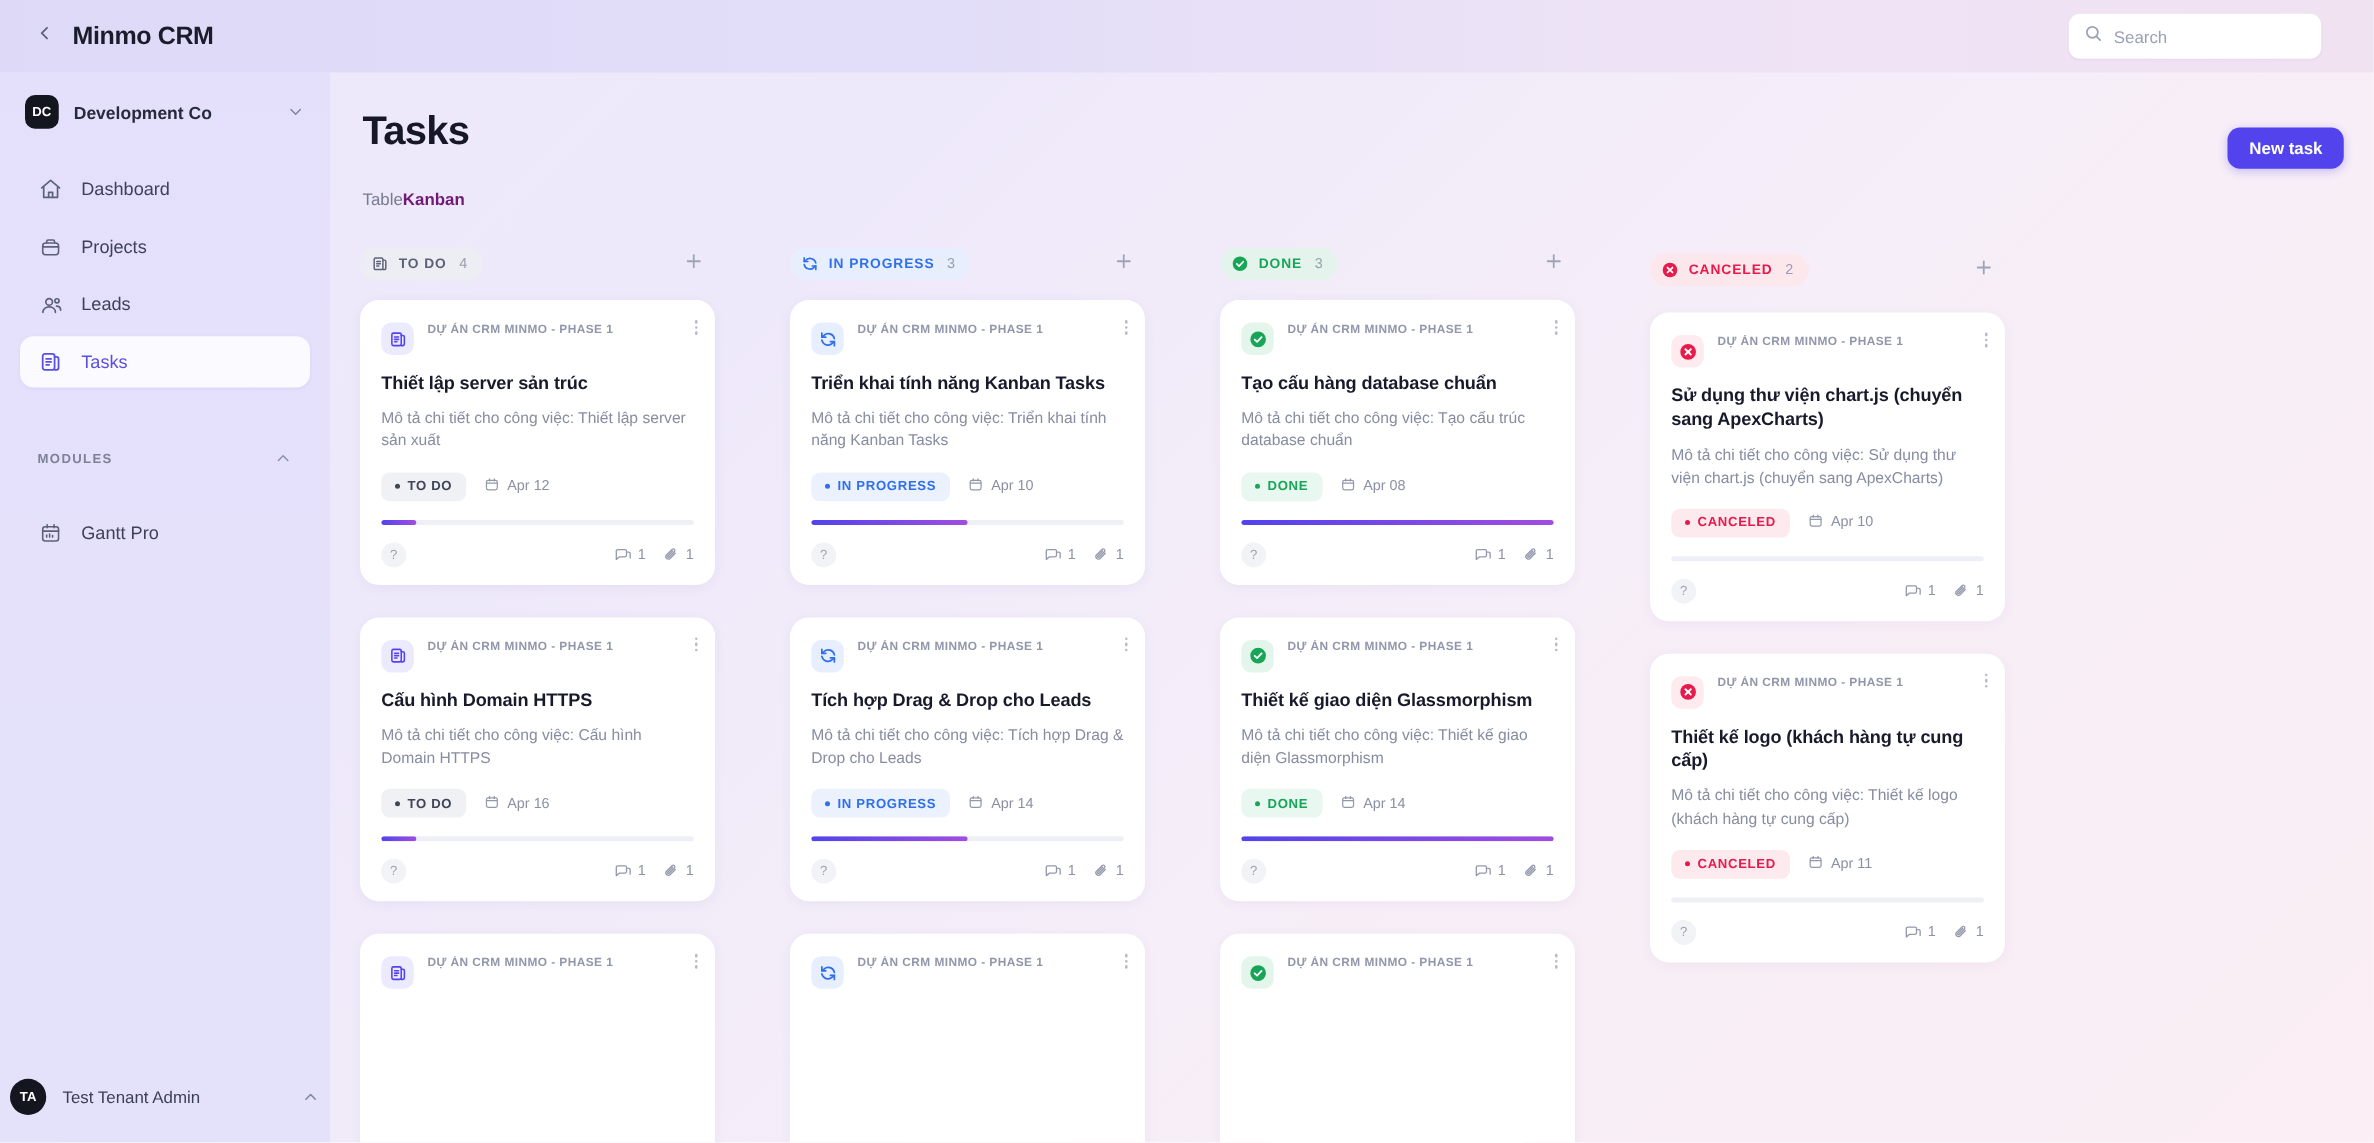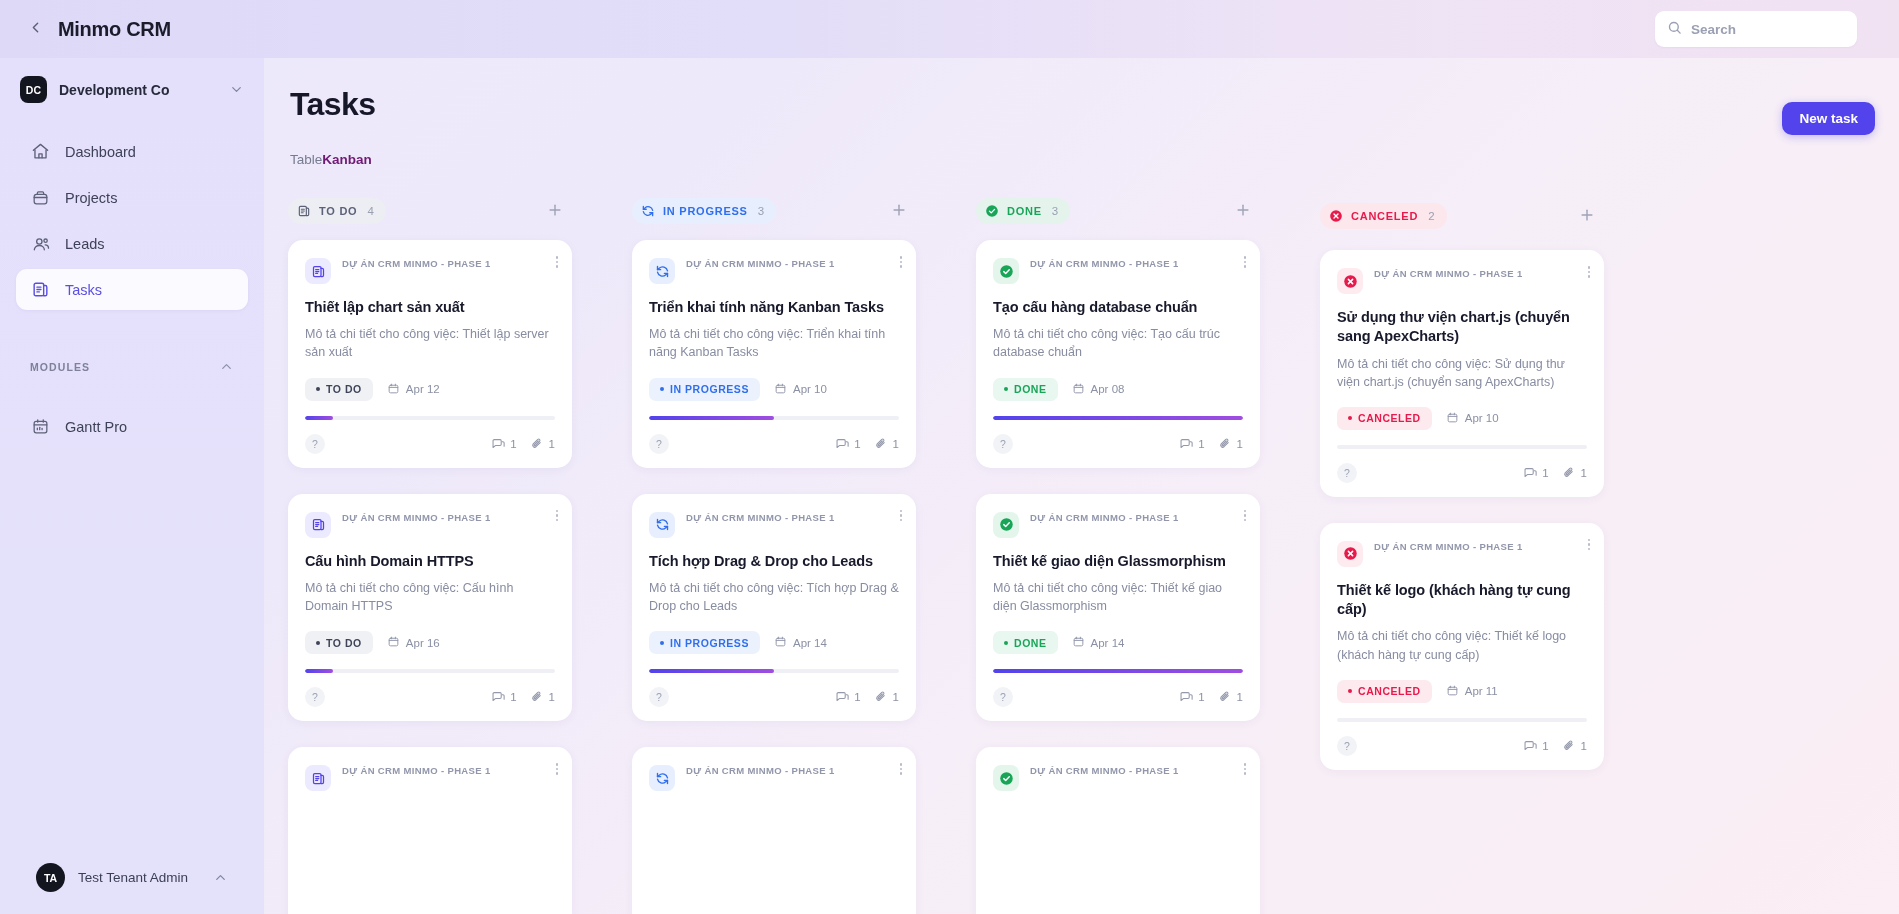--- a/index.html
+++ b/index.html
@@ -34,21 +34,21 @@
     position: absolute; right: 42px; top: 11px;
     width: 202px; height: 36px;
     background: #ffffff; border-radius: 9px;
     display: flex; align-items: center; padding: 0 12px;
     box-shadow: 0 1px 2px rgba(80,60,160,0.06);
   }
   .search-wrap svg { flex: 0 0 auto; margin-right: 9px; }
   .search-input {
     border: none; outline: none; background: transparent;
     font-family: "Liberation Sans", sans-serif;
-    font-size: 13.5px; color: #a16207; width: 100%; font-weight: bold;
+    font-size: 13.5px; color: #a16207; width: 100%;
   }
   .search-input::placeholder { color: #9ba0b4; }
 
   
   .sidebar {
     position: absolute; top: 58px; left: 0;
     width: 264px; height: 856px;
     background: linear-gradient(180deg, #e4e0fb 0%, #e5e1fb 50%, #e4e1fb 100%);
     display: flex; flex-direction: column;
     z-index: 30;
@@ -90,21 +90,21 @@
     display:flex; align-items:center; justify-content:space-between;
     margin: 44px 30px 10px 30px;
   }
   .modules-hdr .t {
     font-size: 10.5px; font-weight: 700; letter-spacing: 1.1px; color: #7d8298;
   }
   .modules-hdr .chev { color: #8d92a8; }
 
   .user-row {
     position: absolute; bottom: 14px; left: 0; width: 264px;
-    display: flex; align-items: center; padding: 8px 36px;
+    display: flex; align-items: center; padding: 8px 8px;
     cursor: pointer;
   }
   .user-avatar {
     width: 29px; height: 29px; border-radius: 50%;
     background: #13151f; color: #fff; font-size: 10.5px; font-weight: 700;
     display:flex; align-items:center; justify-content:center;
   }
   .user-name { margin-left: 13px; font-size: 13.5px; color: #3b3f55; flex:1; }
 
   
@@ -396,21 +396,21 @@
                     <rect x="4" y="4" width="12" height="16" rx="2"></rect>
                     <path d="M16 7h2a2 2 0 0 1 2 2v9a2 2 0 0 1-2 2h-2"></path>
                     <line x1="7.5" y1="9" x2="12.5" y2="9"></line>
                     <line x1="7.5" y1="12" x2="12.5" y2="12"></line>
                     <line x1="7.5" y1="15" x2="10.5" y2="15"></line>
                   </g>
                 </svg>
               </div>
          <div class="card-proj">DỰ ÁN CRM MINMO - PHASE 1</div>
        </div>
-            <div class="card-title">Thiết lập chart sản xuất</div>
+            <div class="card-title">Thiết lập server sản trúc</div>
        <div class="card-desc">Mô tả chi tiết cho công việc: Thiết lập server sản xuất</div>
        <div class="card-meta">
          <span class="status-chip" style="background:#f0f1f5;color:#3f4458">
            <span class="dot" style="background:#3f4458"></span>
                 <span>TO DO</span>
          </span>
          <span class="card-date">
            <span><svg width="13" height="13" viewBox="0 0 24 24">
                     <g fill="none" stroke="#9398ab" stroke-width="1.8" stroke-linecap="round" stroke-linejoin="round">
                       <rect x="4" y="6" width="16" height="14" rx="2.5"></rect>

